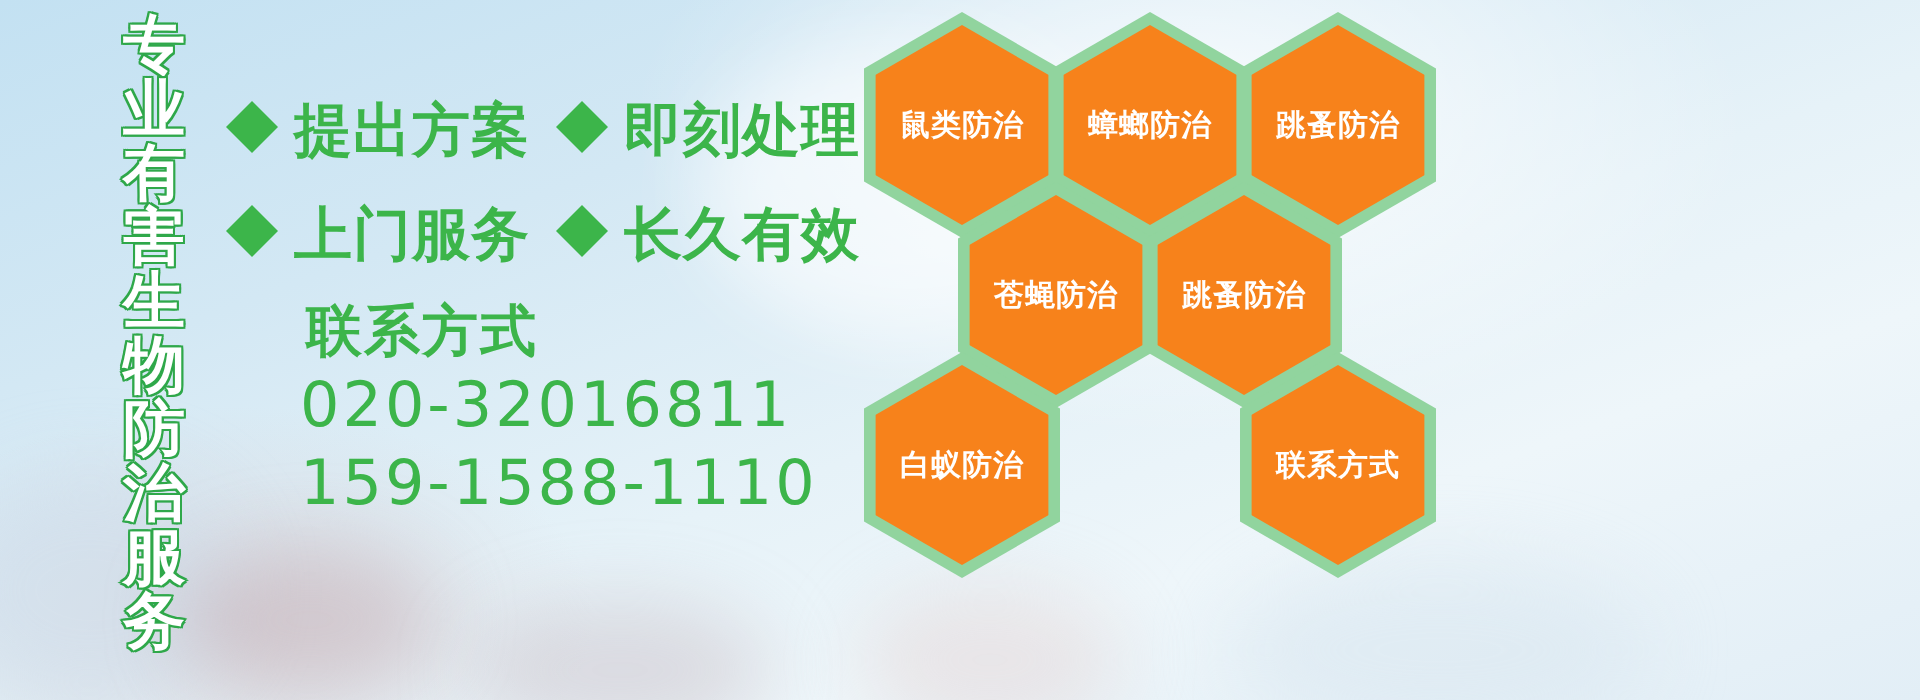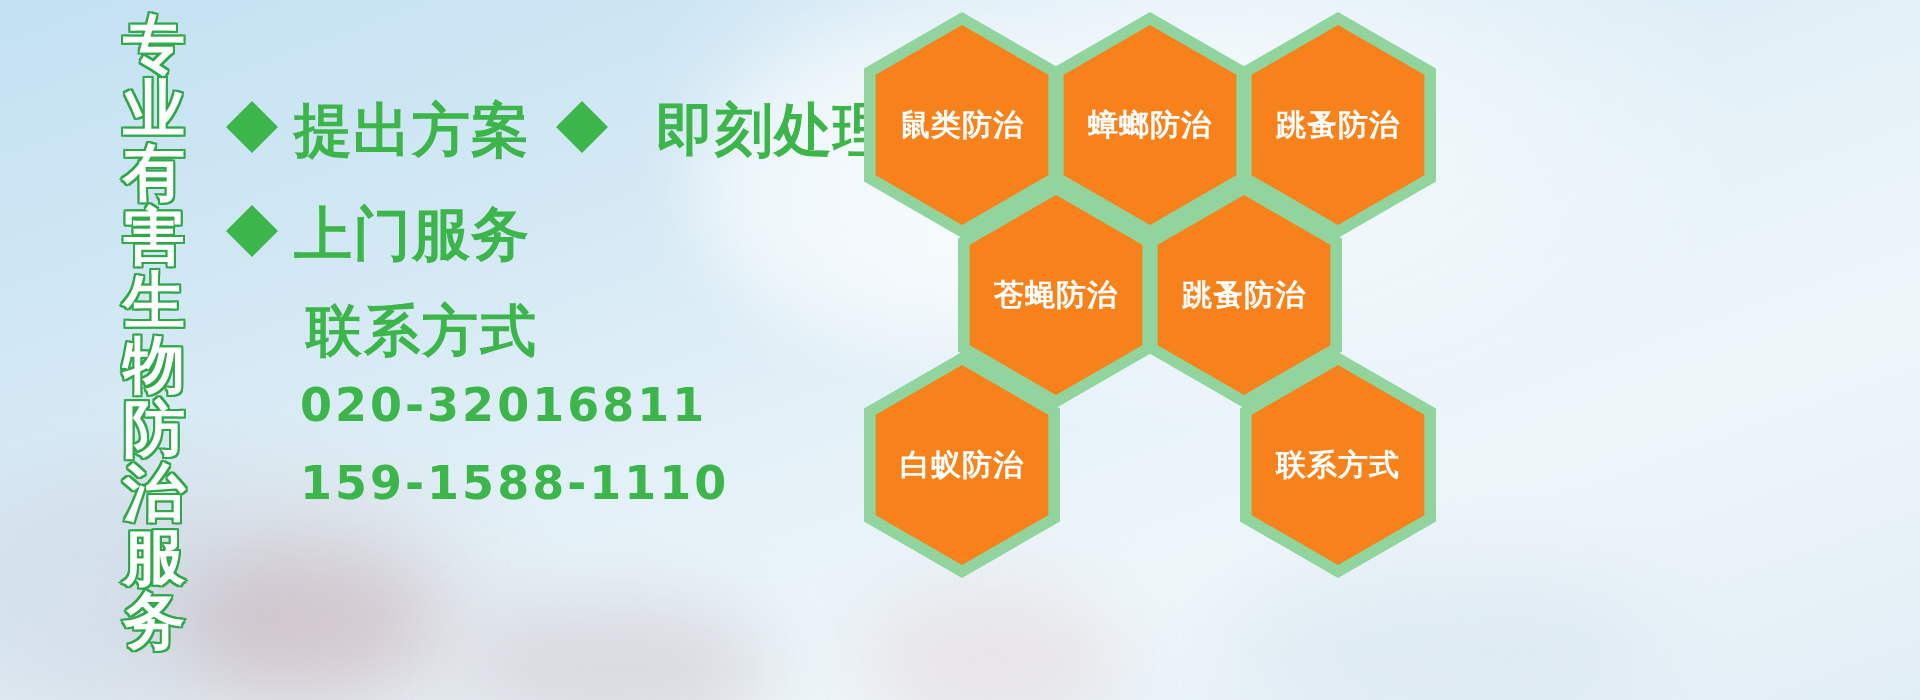--- a/index.html
+++ b/index.html
@@ -74,21 +74,21 @@
     width: 650px;
   }
   .feature-row {
     display: flex;
     align-items: center;
     height: 104px;
   }
   .feature-item {
     display: flex;
   }
-  .feature-item + .feature-item { margin-left: 26px; gap: 32px; }
+  .feature-item + .feature-item { margin-left: 26px; }
   .diamond-icon {
     width: 0; height: 0;
     display: inline-block;
     border: 26px solid transparent;
     border-bottom-color: #3cb54a;
     position: relative;
     top: -26px;
     margin-right: 16px;
   }
   .diamond-icon::after {
@@ -121,23 +121,23 @@
     font-family: "DejaVu Sans", "Liberation Sans", sans-serif;
     font-size: 56px;
     line-height: 70px;
     font-weight: bold;
     color: #3cb54a;
     letter-spacing: 2px;
     margin-left: 6px;
   }
   .contact-phone {
     font-family: "DejaVu Sans", "Liberation Sans", sans-serif;
-    font-size: 46px;
+    font-size: 62px;
     line-height: 78px;
-    font-weight: bold;
+    font-weight: normal;
     color: #3cb54a;
     letter-spacing: 3px;
   }
 
   
   #honeycomb {
     position: absolute;
     left: 856px;
     top: 0px;
     width: 620px;
@@ -210,20 +210,24 @@
       <div class="feature-item">
         <span class="diamond-icon"></span>
         <span class="feature-text">即刻处理</span>
       </div>
     </div>
     <div class="feature-row">
       <div class="feature-item">
         <span class="diamond-icon"></span>
         <span class="feature-text">上门服务</span>
       </div>
+      <div class="feature-item">
+        <span class="diamond-icon"></span>
+        <span class="feature-text">长久有效</span>
+      </div>
     </div>
   </div>
 
   <div id="contact">
     <div id="contact-title">联系方式</div>
     <div class="contact-phone">020-32016811</div>
     <div class="contact-phone">159-1588-1110</div>
   </div>
 
   <div id="honeycomb">

